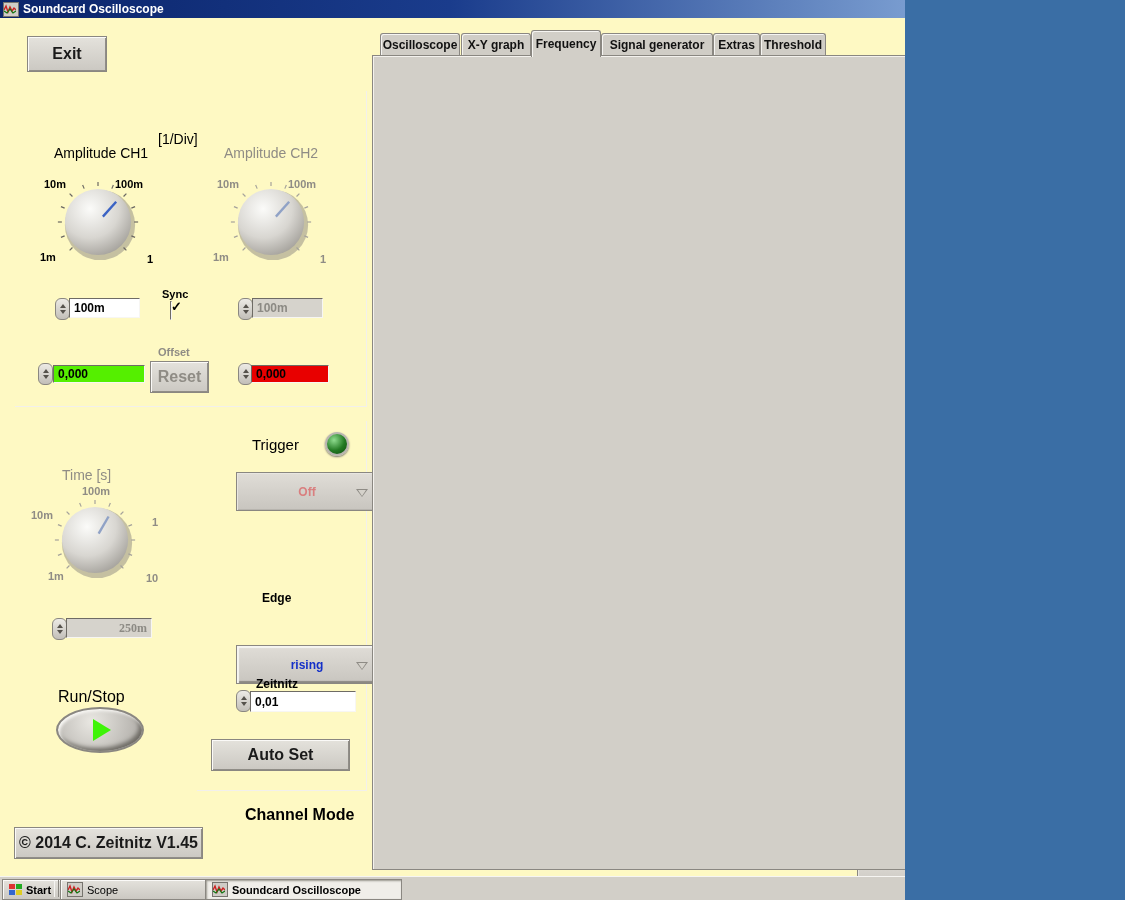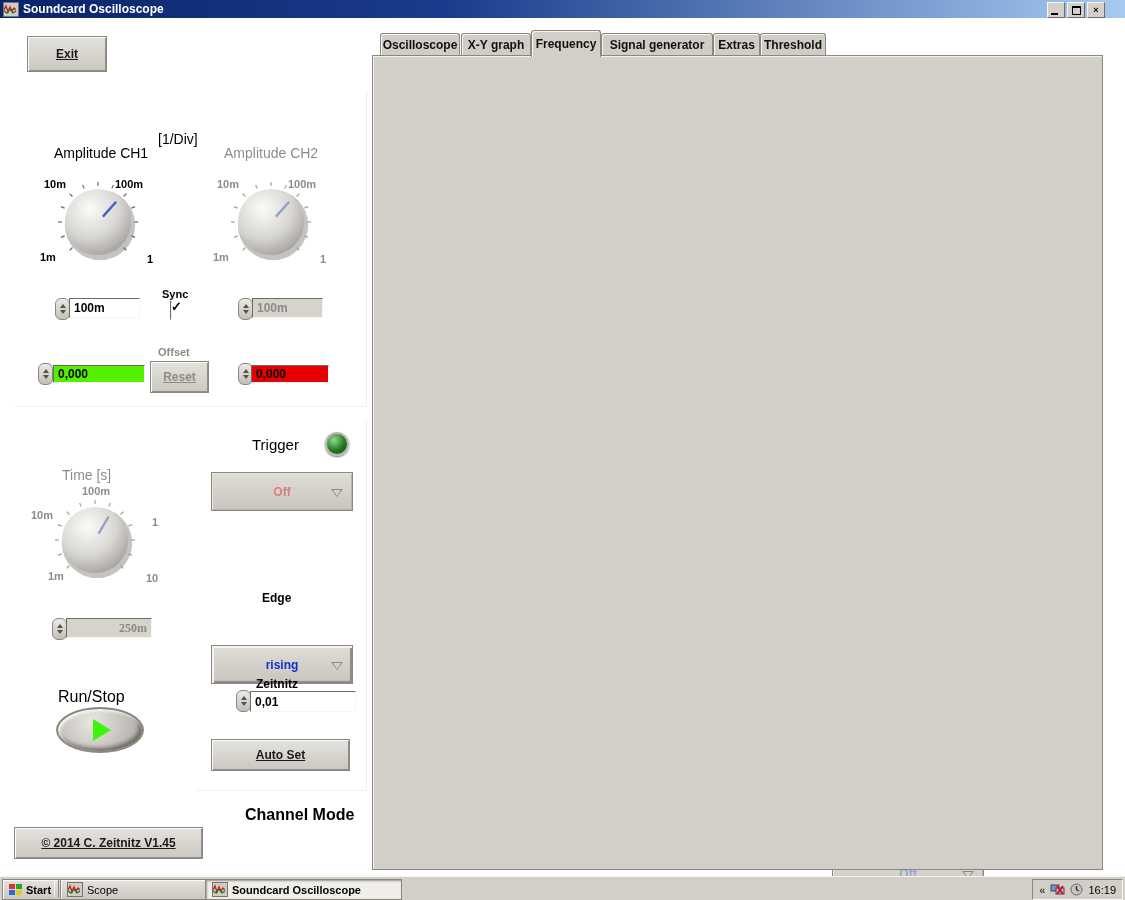--- a/index.html
+++ b/index.html
@@ -1,34 +1,34 @@
 <!DOCTYPE html>
 <html><head>
 <meta charset="utf-8">
 <style>
   html,body{margin:0;padding:0;}
   body{font-family:"Liberation Sans",sans-serif;background:#3a6ea5;}
-  .screen{position:relative;width:1125px;height:900px;background:#ffffff;overflow:hidden;}
+  .screen{position:relative;width:905px;height:900px;background:#fef9c3;overflow:hidden;}
   .abs{position:absolute;}
   
   .titlebar{position:absolute;left:0;top:0;width:1125px;height:18px;
     background:linear-gradient(90deg,#0a246a,#1a3c8c 40%,#a6caf0);display:flex;align-items:center;}
   .title-text{color:#fff;font-weight:bold;font-size:12px;margin-left:4px;}
   .tb-btns{position:absolute;right:20px;top:2px;display:flex;gap:2px;}
   .tb-btn{width:16px;height:14px;background:#d3d0c9;border:1px solid;border-color:#f7f6f3 #6f6c66 #6f6c66 #f7f6f3;
     position:relative;display:flex;align-items:center;justify-content:center;font-size:9px;font-weight:bold;color:#000;}
   .glyph-min{position:absolute;left:3px;bottom:2px;width:7px;height:2px;background:#000;}
   .glyph-restore{position:absolute;left:4px;top:3px;width:7px;height:6px;border:1px solid #000;border-top-width:2px;}
   
   .btn{background:linear-gradient(180deg,#e4e2dc,#cbc8c2);border:1px solid #8a8781;
     box-shadow:inset 1px 1px 0 #fbfaf8,inset -1px -1px 0 #908d87;
-    display:flex;align-items:center;justify-content:center;font-weight:bold;font-size:12px;color:#1a1a1a;cursor:default;text-decoration:underline;}
+    display:flex;align-items:center;justify-content:center;font-weight:bold;font-size:16px;color:#1a1a1a;cursor:default;}
   .dd{background:linear-gradient(180deg,#e0ddd7,#c8c5bf);border:1px solid #8a8781;
     box-shadow:inset 2px 2px 1px #f6f5f2,inset -2px -2px 1px #8c8983;
-    display:flex;align-items:center;justify-content:center;position:relative;}
+    display:flex;align-items:center;justify-content:center;position:relative;margin-left:25px;}
   .dd .lbl{font-weight:bold;font-size:12px;color:#1430c8;}
   .dd .arr{position:absolute;right:9px;top:50%;margin-top:-3px;width:0;height:0;
     border:6px solid transparent;border-top:8px solid #8e8b85;}
   .dd .arr:after{content:"";position:absolute;left:-4px;top:-7px;width:0;height:0;
     border:4px solid transparent;border-top:6px solid #d5d2cb;}
   .dd.disabled{box-shadow:inset 1px 1px 0 #e8e6e1,inset -1px -1px 0 #b7b4ae;}
   .dd.disabled .lbl{color:#9aa6cc;}
   .field{background:#fff;border:1px solid;border-color:#6e6b65 #f7f6f3 #f7f6f3 #6e6b65;
     font-weight:bold;font-size:12px;color:#000;display:flex;align-items:center;padding:0 4px;}
   .field.dim{background:#d6d3cc;color:#8c8a84;}

